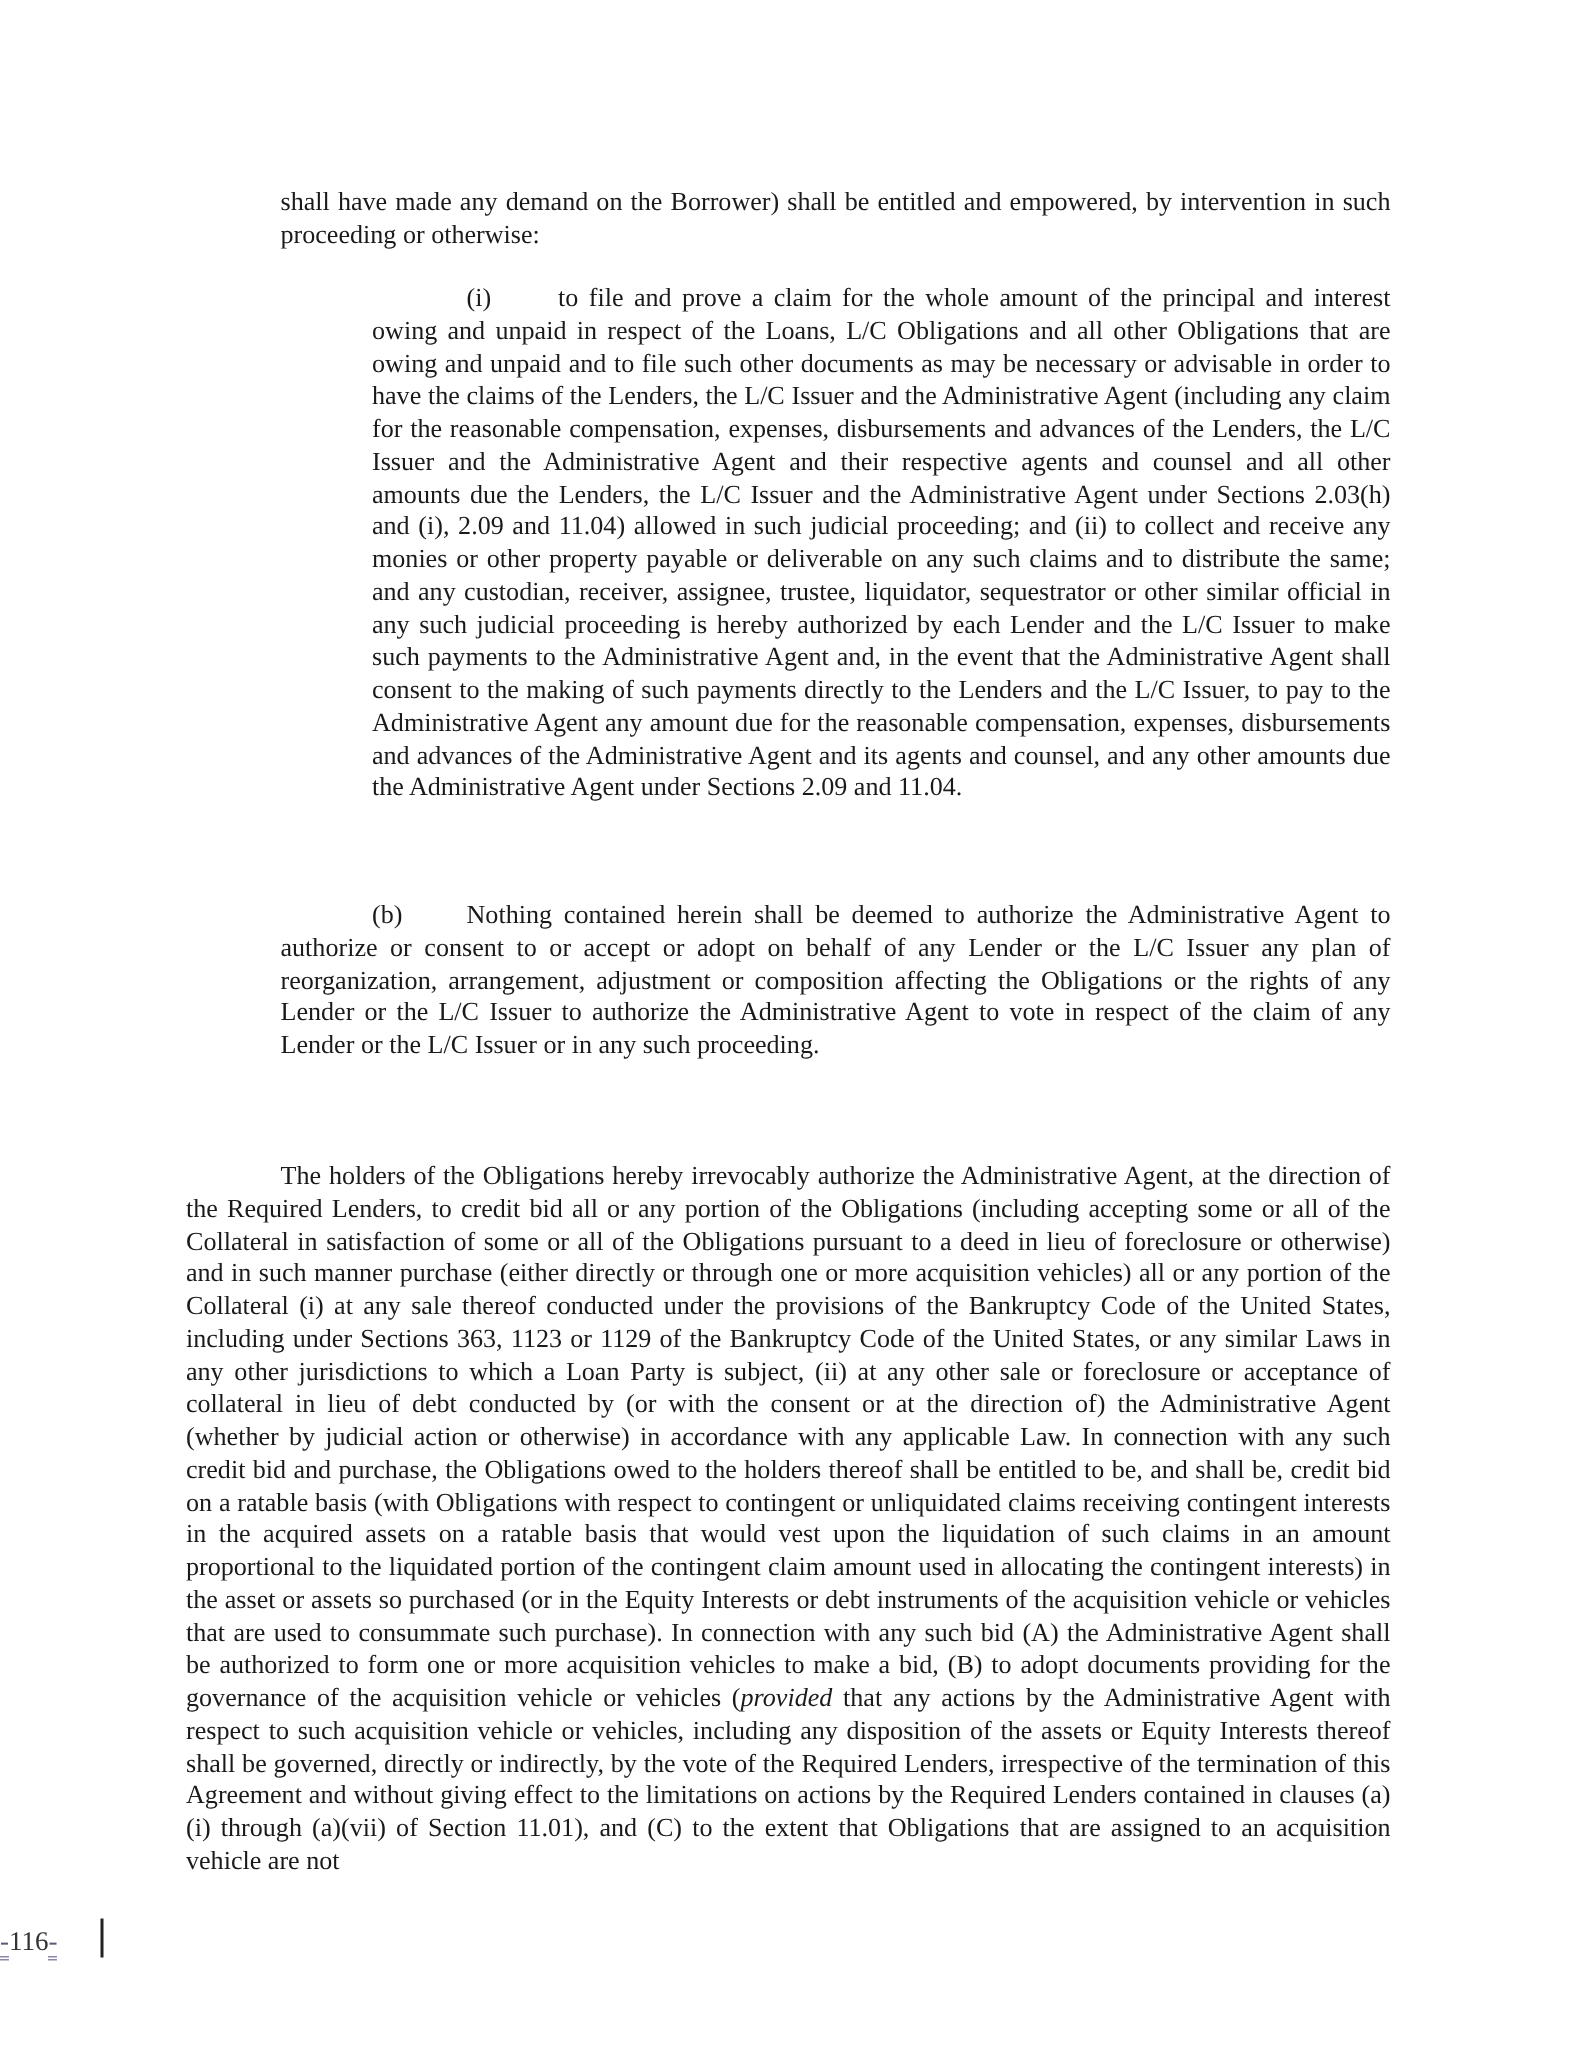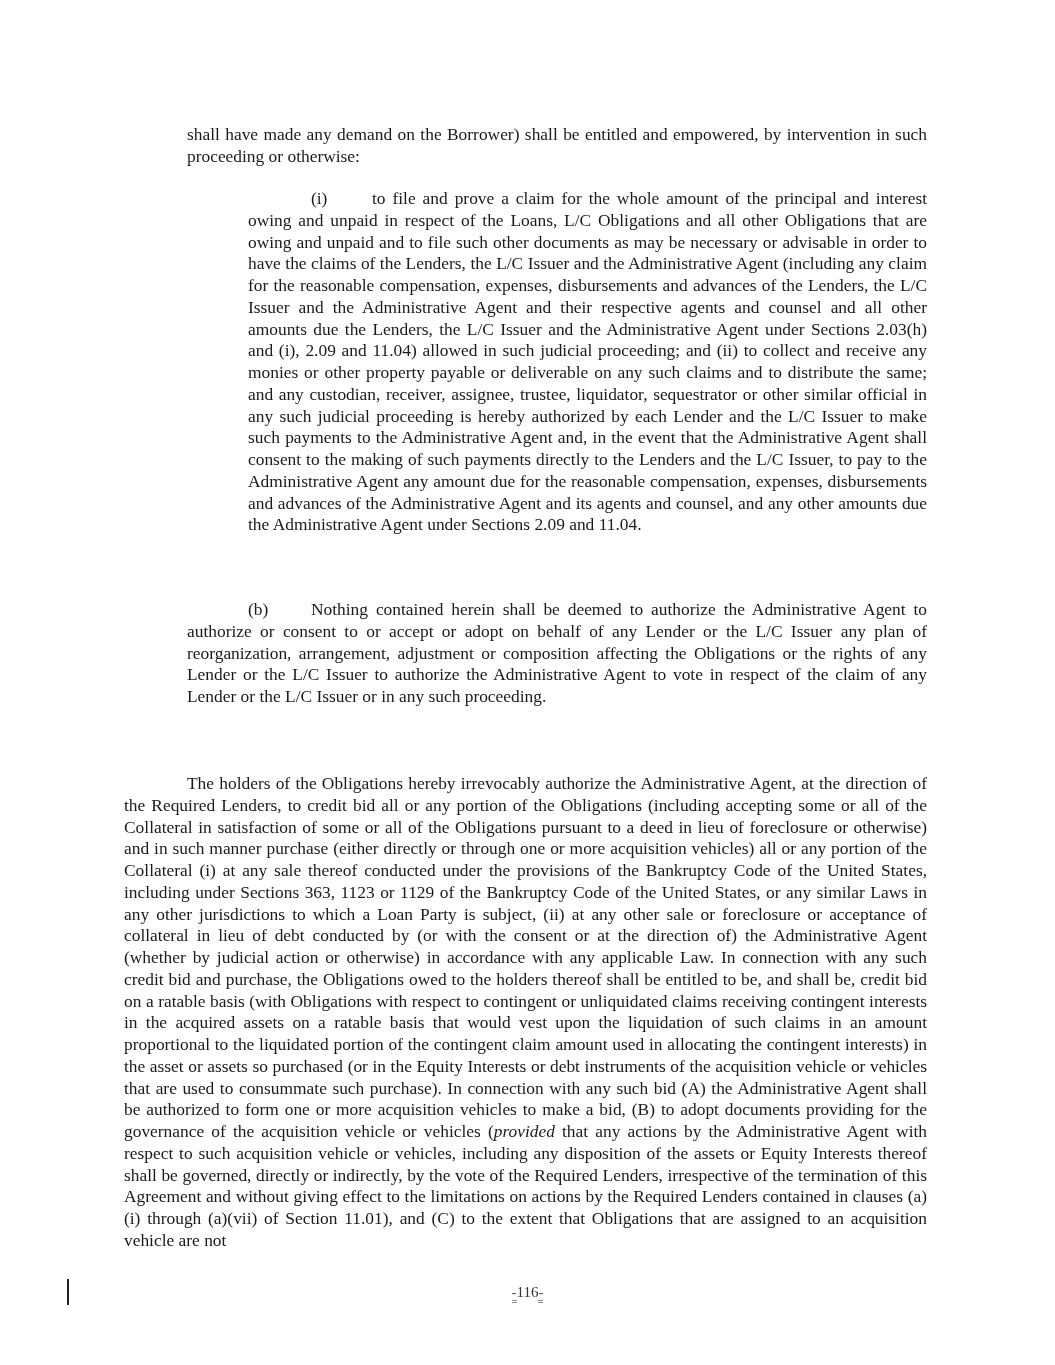--- a/index.html
+++ b/index.html
@@ -13,21 +13,21 @@
     .para { position: absolute; text-align: justify; line-height: 21.75px; margin: 0; }
     .para .ul { }
     .para .it { font-style: italic; }
     #p-intro { left: 187px; top: 124px; width: 740px; }
     #p-i { left: 248px; top: 188px; width: 679px; text-indent: 63px; }
     #p-i .enum { display: inline-block; width: 61px; text-indent: 0; }
     #p-b { left: 187px; top: 599px; width: 740px; text-indent: 61px; }
     #p-b .enum { display: inline-block; width: 63px; text-indent: 0; }
     #p-main { left: 124px; top: 729px; width: 803px; text-indent: 63px; margin-top: 44px; }
     .change-bar { position: absolute; left: 67px; top: 1279px; width: 2px; height: 26px; background: #222; }
-    .page-num { position: absolute; left: 0; width: 1055px; top: 1284px; text-align: center; font-size: 15px; color: #333; }
+    .page-num { position: absolute; left: 0; width: 1055px; top: 1284px; font-size: 18px; color: #333; }
     .page-num .dash { color: #5a5a7a; border-bottom: 3px double #8a8aa8; line-height: 14px; }
   </style>
 </head>
 <body>
 
 <div class="page">
 
   <p class="para" id="p-intro"><span>shall have made any demand on the Borrower) shall be entitled and empowered, by intervention in such proceeding or otherwise:</span></p>
 
   <p class="para" id="p-i"><span class="enum">(i)</span><span>to file and prove a claim for the whole amount of the principal and interest owing and unpaid in respect of the Loans, L/C Obligations and all other Obligations that are owing and unpaid and to file such other documents as may be necessary or advisable in order to have the claims of the Lenders, the L/C Issuer and the Administrative Agent (including any claim for the reasonable compensation, expenses, disbursements and advances of the Lenders, the L/C Issuer and the Administrative Agent and their respective agents and counsel and all other amounts due the Lenders, the L/C Issuer and the Administrative Agent under </span><span class="ul">Sections 2.03(h)</span><span> and (</span><span class="ul">i</span><span>), </span><span class="ul">2.09</span><span> and </span><span class="ul">11.04</span><span>) allowed in such judicial proceeding; and (ii) to collect and receive any monies or other property payable or deliverable on any such claims and to distribute the same; and any custodian, receiver, assignee, trustee, liquidator, sequestrator or other similar official in any such judicial proceeding is hereby authorized by each Lender and the L/C Issuer to make such payments to the Administrative Agent and, in the event that the Administrative Agent shall consent to the making of such payments directly to the Lenders and the L/C Issuer, to pay to the Administrative Agent any amount due for the reasonable compensation, expenses, disbursements and advances of the Administrative Agent and its agents and counsel, and any other amounts due the Administrative Agent under </span><span class="ul">Sections 2.09</span><span> and </span><span class="ul">11.04</span><span>.</span></p>

